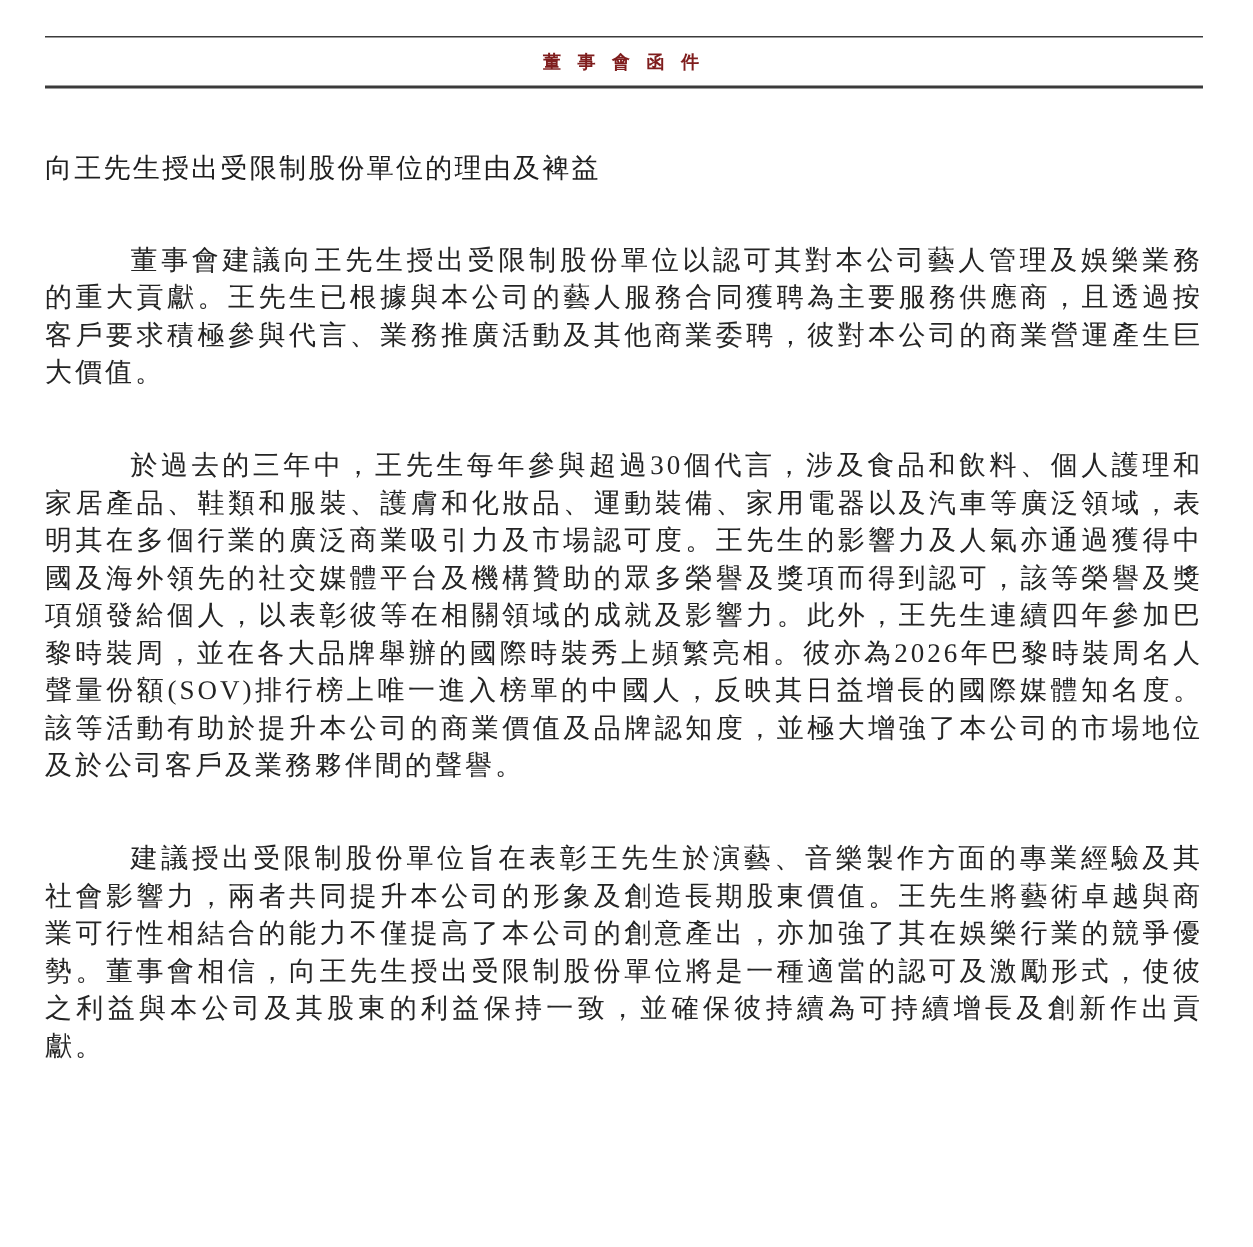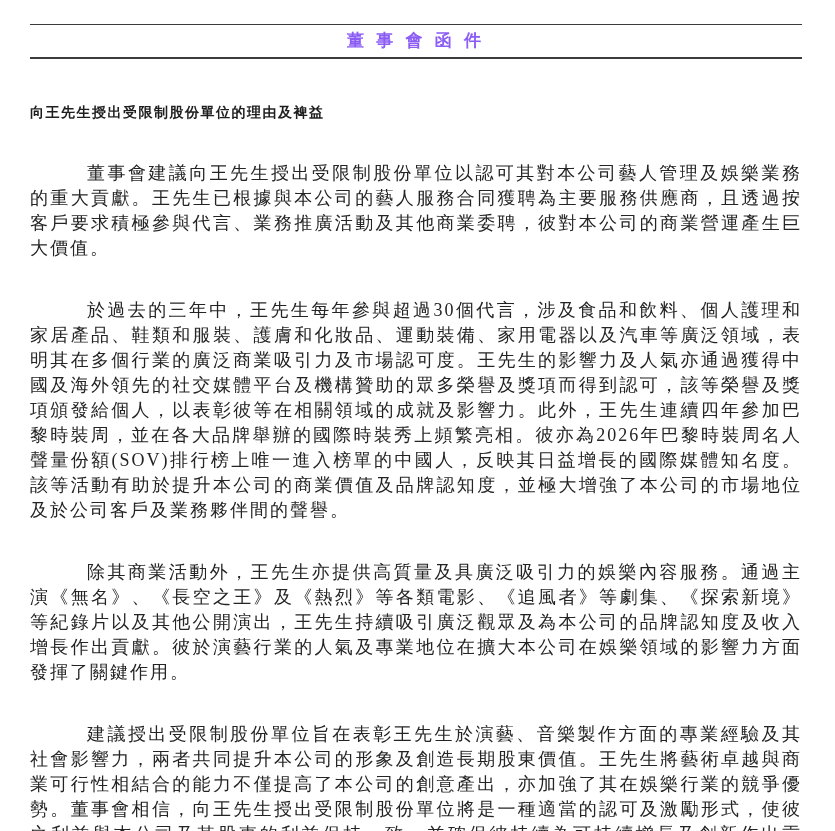--- a/index.html
+++ b/index.html
@@ -23,34 +23,34 @@
     color: #242424;
   }
   .rule-top {
     height: 0;
     border-top: 1.5px solid #3b3b3b;
     margin-top: 24px;
   }
   .doc-title {
     margin: 4px 0 4px 0;
     text-align: center;
-    font-size: 17px;
+    font-size: 12px;
     font-weight: 700;
     letter-spacing: 4px;
     line-height: 24px;
-    color: #8b5cf6;
+    color: #7f1d1d;
   }
   .rule-bottom {
     height: 0;
     border-top: 2px solid #3b3b3b;
   }
   .section-heading {
     margin: 42px 0 0 0;
-    font-size: 14px;
-    font-weight: 700;
+    font-size: 18px;
+    font-weight: 400;
     letter-spacing: 1.5px;
     line-height: 23px;
     color: #1e1e1e;
   }
   .body-para {
     margin: 37px 0 0 0;
     font-size: 18px;
     line-height: 25px;
     letter-spacing: 2px;
     text-align: justify;
@@ -68,17 +68,16 @@
   <h1 class="doc-title">董 事 會 函 件</h1>
 
   <div class="rule-bottom"></div>
 
   <h2 class="section-heading">向王先生授出受限制股份單位的理由及裨益</h2>
 
   <p class="body-para">董事會建議向王先生授出受限制股份單位以認可其對本公司藝人管理及娛樂業務的重大貢獻。王先生已根據與本公司的藝人服務合同獲聘為主要服務供應商，且透過按客戶要求積極參與代言、業務推廣活動及其他商業委聘，彼對本公司的商業營運產生巨大價值。</p>
 
   <p class="body-para">於過去的三年中，王先生每年參與超過30個代言，涉及食品和飲料、個人護理和家居產品、鞋類和服裝、護膚和化妝品、運動裝備、家用電器以及汽車等廣泛領域，表明其在多個行業的廣泛商業吸引力及市場認可度。王先生的影響力及人氣亦通過獲得中國及海外領先的社交媒體平台及機構贊助的眾多榮譽及獎項而得到認可，該等榮譽及獎項頒發給個人，以表彰彼等在相關領域的成就及影響力。此外，王先生連續四年參加巴黎時裝周，並在各大品牌舉辦的國際時裝秀上頻繁亮相。彼亦為2026年巴黎時裝周名人聲量份額(SOV)排行榜上唯一進入榜單的中國人，反映其日益增長的國際媒體知名度。該等活動有助於提升本公司的商業價值及品牌認知度，並極大增強了本公司的市場地位及於公司客戶及業務夥伴間的聲譽。</p>
 
-  <p class="body-para">除其商業活動外，王先生亦提供高質量及具廣泛吸引力的娛樂內容服務。通過主演《無名》、《長空之王》及《熱烈》等各類電影、《追風者》等劇集、《探索新境》等紀錄片以及其他公開演出，王先生持續吸引廣泛觀眾及為本公司的品牌認知度及收入增長作出貢獻。彼於演藝行業的人氣及專業地位在擴大本公司在娛樂領域的影響力方面發揮了關鍵作用。</p>
 
   <p class="body-para">建議授出受限制股份單位旨在表彰王先生於演藝、音樂製作方面的專業經驗及其社會影響力，兩者共同提升本公司的形象及創造長期股東價值。王先生將藝術卓越與商業可行性相結合的能力不僅提高了本公司的創意產出，亦加強了其在娛樂行業的競爭優勢。董事會相信，向王先生授出受限制股份單位將是一種適當的認可及激勵形式，使彼之利益與本公司及其股東的利益保持一致，並確保彼持續為可持續增長及創新作出貢獻。</p>
 
 </div>
 
 </body></html>

